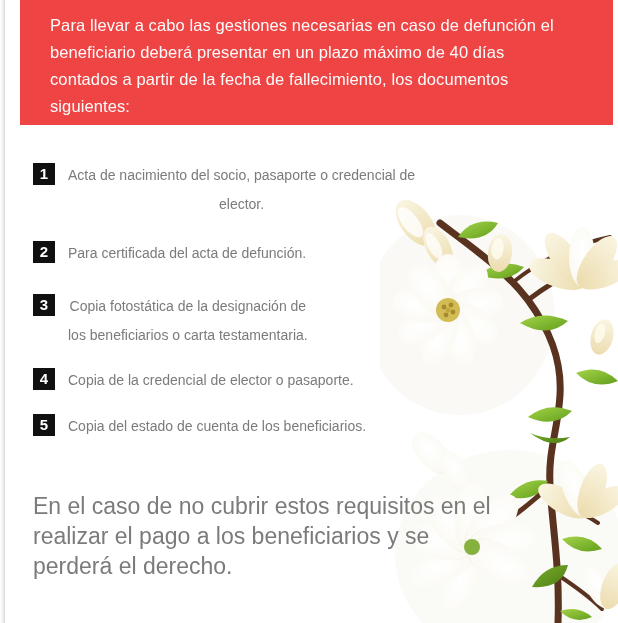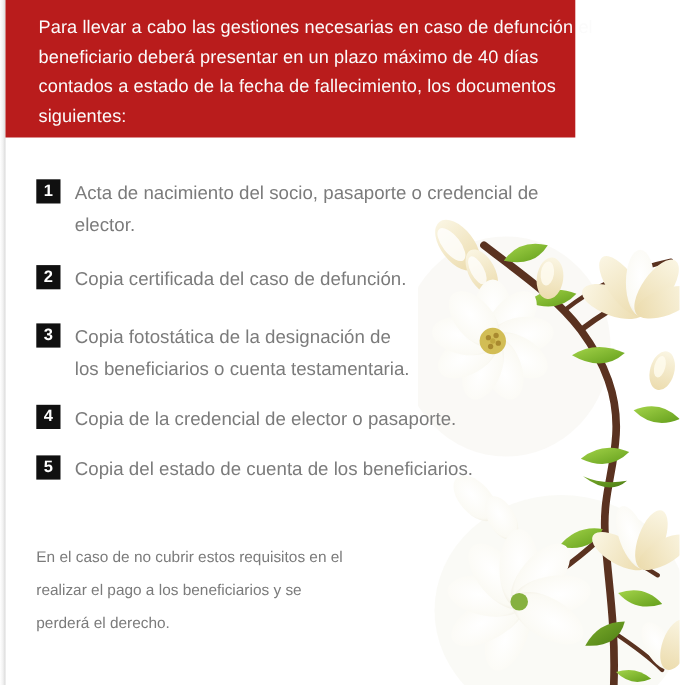--- a/index.html
+++ b/index.html
@@ -7,57 +7,57 @@
     position:relative;width:618px;height:623px;overflow:hidden;
     background:#ffffff;font-family:"Liberation Sans",sans-serif;
   }
   
   .left-edge{
     position:absolute;left:0;top:0;width:5px;height:623px;
     background:linear-gradient(to right,#ffffff 0%,#f1f1f1 55%,#d9d9d9 100%);
   }
   
   .intro{
-    position:absolute;left:5px;top:0;width:518px;height:125px;
-    background:#b91c1c;box-sizing:border-box;padding:12px 30px 0 30px;
+    position:absolute;left:20px;top:0;width:593px;height:125px;
+    background:#ef4444;box-sizing:border-box;padding:12px 30px 0 30px;
   }
   .intro-line{
     color:#fbfbfb;font-size:16.5px;line-height:27px;white-space:nowrap;
     letter-spacing:0.1px;font-weight:400;
   }
   
   .flowers{position:absolute;left:380px;top:195px;width:238px;height:428px;}
   
   .req-item{position:absolute;left:33px;display:flex;align-items:flex-start;}
   .badge{
     display:inline-block;width:22px;height:22px;background:#101010;color:#ffffff;
     font-size:15px;font-weight:700;text-align:center;line-height:22px;
     margin-top:2px;flex:0 0 22px;
   }
   .req-lines{margin-left:13px;}
   .req-lines div{
-    color:#7b7b7b;font-size:17px;line-height:29px;white-space:nowrap;
+    color:#7b7b7b;font-size:14px;line-height:29px;white-space:nowrap;text-align:center;
   }
   
   .note{position:absolute;left:33px;top:491px;}
   .note div{
-    color:#7b7b7b;font-size:14px;line-height:30px;white-space:nowrap;
+    color:#7b7b7b;font-size:23px;line-height:30px;white-space:nowrap;
   }
 </style>
 </head>
 <body>
 
 <div class="page">
 
   <div class="left-edge"></div>
 
   <header class="intro">
     <div class="intro-line">Para llevar a cabo las gestiones necesarias en caso de defunción el</div>
     <div class="intro-line">beneficiario deberá presentar en un plazo máximo de 40 días</div>
-    <div class="intro-line">contados a estado de la fecha de fallecimiento, los documentos</div>
+    <div class="intro-line">contados a partir de la fecha de fallecimiento, los documentos</div>
     <div class="intro-line">siguientes:</div>
   </header>
 
   <svg class="flowers" viewBox="0 0 238 428" aria-hidden="true">
     <defs>
       <radialGradient id="pw" cx="50%" cy="40%" r="70%">
         <stop offset="0%" stop-color="#ffffff"></stop>
         <stop offset="75%" stop-color="#fbfaf4"></stop>
         <stop offset="100%" stop-color="#e9e4d2"></stop>
       </radialGradient>
@@ -192,29 +192,29 @@
       <span class="badge">1</span>
       <div class="req-lines">
         <div>Acta de nacimiento del socio, pasaporte o credencial de</div>
         <div>elector.</div>
       </div>
     </div>
 
     <div class="req-item" style="top:239px;">
       <span class="badge">2</span>
       <div class="req-lines">
-        <div>Copia certificada del caso de defunción.</div>
+        <div>Para certificada del acta de defunción.</div>
       </div>
     </div>
 
     <div class="req-item" style="top:292px;">
       <span class="badge">3</span>
       <div class="req-lines">
         <div>Copia fotostática de la designación de</div>
-        <div>los beneficiarios o cuenta testamentaria.</div>
+        <div>los beneficiarios o carta testamentaria.</div>
       </div>
     </div>
 
     <div class="req-item" style="top:366px;">
       <span class="badge">4</span>
       <div class="req-lines">
         <div>Copia de la credencial de elector o pasaporte.</div>
       </div>
     </div>
 

